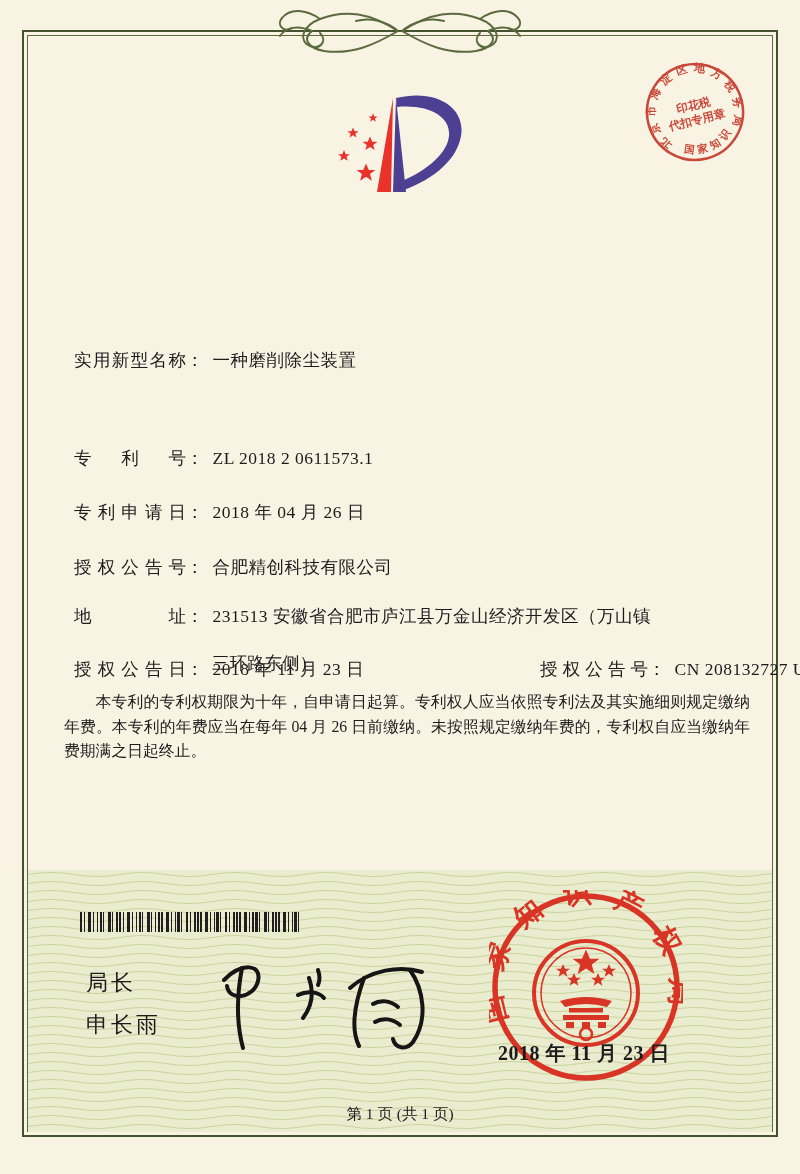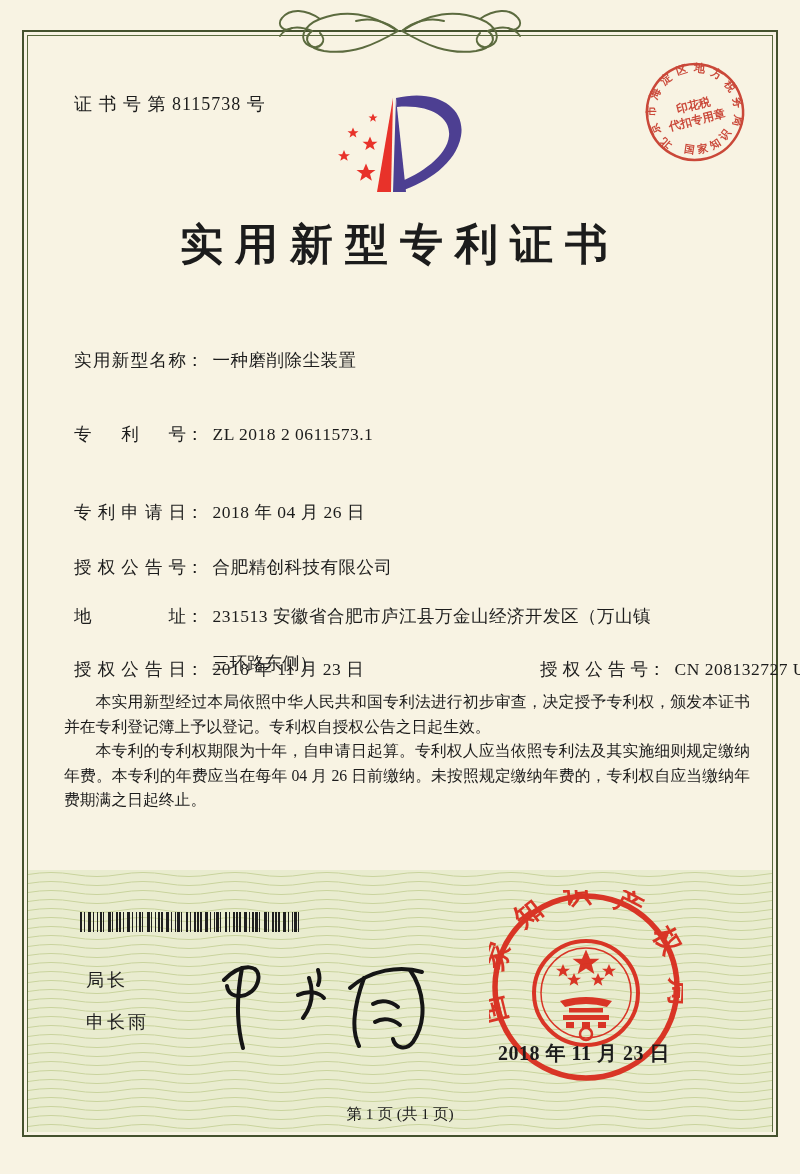--- a/index.html
+++ b/index.html
@@ -29,21 +29,21 @@
   .body-text p{margin:0; font-size:15.8px; line-height:24.6px;
     text-align:justify; text-justify:inter-character; text-indent:2em;}
   .band{left:28px; top:870px;}
   .barcode{left:80px; top:912px; width:222px; height:20px;
     background:repeating-linear-gradient(90deg,
       #1f1f1f 0 2px, rgba(0,0,0,0) 2px 3.5px,
       #1f1f1f 3.5px 4.5px, rgba(0,0,0,0) 4.5px 8px,
       #1f1f1f 8px 11px, rgba(0,0,0,0) 11px 12.5px,
       #1f1f1f 12.5px 13.5px, rgba(0,0,0,0) 13.5px 16.5px,
       #1f1f1f 16.5px 18px, rgba(0,0,0,0) 18px 19.5px);}
-  .sig-label{left:86px; font-size:18px; letter-spacing:3px;
+  .sig-label{left:86px; font-size:22px; letter-spacing:3px;
     font-family:"Liberation Sans","DejaVu Sans",sans-serif; font-weight:500;}
   .seal-date{left:498px; top:1040px; font-size:20px; letter-spacing:0.5px;
     font-weight:600; z-index:5;}
   .footer{left:280px; top:1104px; width:240px; text-align:center; font-size:15.5px;}
   svg{display:block;}
 </style>
 </head>
 <body>
 
 <div class="page">
@@ -63,21 +63,20 @@
       <g transform="translate(134,24) scale(-1,1)">
         <path d="M2,2 C30,-16 54,-20 80,-10 C98,-3 102,12 90,17 C80,21 72,12 80,4"></path>
         <path d="M2,2 C26,16 48,26 76,22 C92,19 98,10 88,2"></path>
         <path d="M80,-10 C94,-20 110,-21 118,-11 C124,-4 116,4 108,-1"></path>
         <path d="M88,2 C102,-4 114,-2 120,7"></path>
         <path d="M2,2 C14,-8 30,-12 44,-8"></path>
       </g>
     </g>
   </svg>
 
-  <div class="abs cert-no">证 书 号 第 8115738 号</div>
 
   <svg class="abs" style="left:335px; top:92px;" width="136" height="114" viewBox="0 0 136 114">
     <defs>
       <path id="lstar" d="M0,-10 L2.94,-3.09 L10,-3.09 L4.26,1.18 L6.18,8.09 L0,4 L-6.18,8.09 L-4.26,1.18 L-10,-3.09 L-2.94,-3.09 Z"></path>
     </defs>
     <path d="M61,6 C102,-4 131,16 126,44 C121,72 92,90 66,99 L62,91 C86,82 112,64 114,44 C116,26 96,12 62,15 Z" fill="#4d3f92"></path>
     <polygon points="58,6 42,100 56,100" fill="#e8322a"></polygon>
     <polygon points="61,6 58,100 71,100" fill="#4d3f92"></polygon>
     <g fill="#e8322a">
       <use href="#lstar" transform="translate(38,26) scale(0.45)"></use>
@@ -99,47 +98,45 @@
         <textPath href="#taxTop" startOffset="0" textLength="178" lengthAdjust="spacing">北京市海淀区地方税务局</textPath>
       </text>
       <text font-size="10.5" font-weight="700" font-family="'Liberation Serif',serif">
         <textPath href="#taxBot" startOffset="8" textLength="98" lengthAdjust="spacing">国家知识产权局</textPath>
       </text>
       <text x="0" y="-3" text-anchor="middle" font-size="11.5" font-weight="700">印花税</text>
       <text x="0" y="12" text-anchor="middle" font-size="11.5" font-weight="700">代扣专用章</text>
     </g>
   </svg>
 
-  <div class="abs title">实用新型专利证书</div>
 
   <div class="abs field-row" style="top:348px;">
     <span class="flabel">实用新型名称</span><span class="fcolon">：</span><span class="fvalue">一种磨削除尘装置</span>
   </div>
-  <div class="abs field-row" style="top:422px;">
+  <div class="abs field-row" style="top:446px;">
     <span class="flabel">专利号</span><span class="fcolon">：</span><span class="fvalue">ZL 2018 2 0611573.1</span>
   </div>
   <div class="abs field-row" style="top:500px;">
     <span class="flabel">专利申请日</span><span class="fcolon">：</span><span class="fvalue">2018 年 04 月 26 日</span>
   </div>
   <div class="abs field-row" style="top:555px;">
     <span class="flabel">授权公告号</span><span class="fcolon">：</span><span class="fvalue">合肥精创科技有限公司</span>
   </div>
   <div class="abs field-row" style="top:604px;">
     <span class="flabel">地址</span><span class="fcolon">：</span><span class="fvalue">231513 安徽省合肥市庐江县万金山经济开发区（万山镇</span>
   </div>
   <div class="abs addr2" style="top:635px;">三环路东侧）</div>
   <div class="abs field-row" style="top:657px; right:54px;">
     <span class="flabel">授权公告日</span><span class="fcolon">：</span><span class="fvalue">2018 年 11 月 23 日</span>
     <span class="grant-right">
       <span class="flabel">授权公告号</span><span class="fcolon">：</span><span class="fvalue">CN 208132727 U</span>
     </span>
   </div>
 
   <div class="abs body-text">
-    <p>本实用新型经过本局依照中华人民共和国专利法进行初步审查，决定授予专利权，颁发本证书并在专利登记簿上予以登记。专利权自授权公告之日起生效。</p>
     <p>本专利的专利权期限为十年，自申请日起算。专利权人应当依照专利法及其实施细则规定缴纳年费。本专利的年费应当在每年 04 月 26 日前缴纳。未按照规定缴纳年费的，专利权自应当缴纳年费期满之日起终止。</p>
   </div>
 
   <svg class="abs band" width="744" height="262" viewBox="0 0 744 262">
     <defs>
       <pattern id="waves" width="92" height="9" patternUnits="userSpaceOnUse">
         <path d="M0,4.5 Q23,0.5 46,4.5 T92,4.5" fill="none" stroke="#c8d39c" stroke-width="1"></path>
       </pattern>
     </defs>
     <rect width="744" height="262" fill="#e9eccf"></rect>

